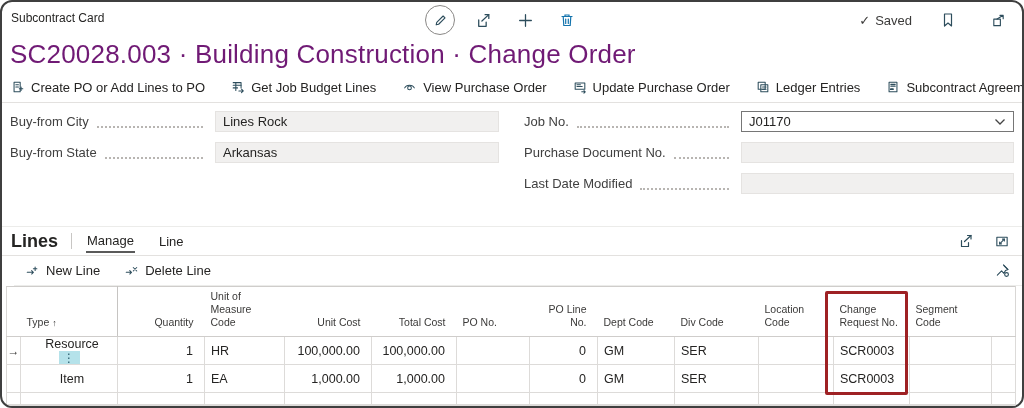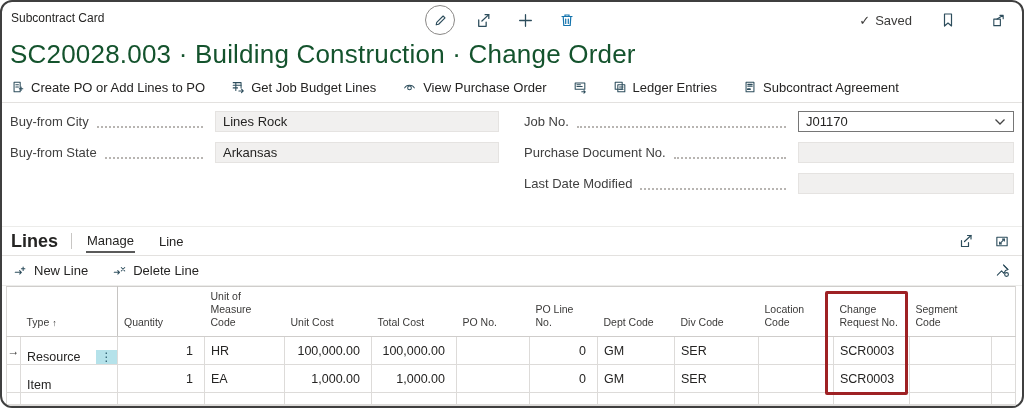--- a/index.html
+++ b/index.html
@@ -17,75 +17,75 @@
   .topbar{position:relative;height:34px;flex:0 0 auto;}
   .caption{position:absolute;left:9px;top:9px;font-size:12px;color:#252423;}
   .topbar-center{position:absolute;left:423px;top:2px;display:flex;align-items:center;gap:14px;height:32px;}
   .iconbtn{width:28px;height:28px;display:flex;align-items:center;justify-content:center;cursor:pointer;}
   .pencil-circle{border:1px solid #8a8886;border-radius:50%;width:30px;height:30px;}
   .topbar-right{position:absolute;right:10px;top:4px;display:flex;align-items:center;gap:22px;height:28px;}
   .saved{display:flex;align-items:center;gap:5px;font-size:13px;color:#3b3a39;}
 
   
   .title-row{height:36px;flex:0 0 auto;display:flex;align-items:center;padding-left:8px;}
-  .page-title{font-size:26px;font-weight:300;color:#14532d;letter-spacing:.2px;white-space:nowrap;}
+  .page-title{font-size:26px;font-weight:300;color:#701a75;letter-spacing:.2px;white-space:nowrap;}
 
   
   .actionbar{height:31px;flex:0 0 auto;display:flex;align-items:center;gap:26px;
     padding:0 10px 0 9px;border-bottom:1px solid #e3e1df;font-size:13px;}
   .action{display:flex;align-items:center;gap:6px;cursor:pointer;white-space:nowrap;color:#252423;}
 
   
   .fields{display:grid;grid-template-columns:489px 490px;column-gap:25px;
     padding:3px 0 0 8px;flex:0 0 auto;height:93px;}
   .fieldcol{display:flex;flex-direction:column;}
   .field{display:flex;align-items:center;height:31px;}
   .flabel{font-size:13px;color:#404040;white-space:nowrap;}
   .leader{flex:1;margin:6px 12px 0 8px;border-bottom:2px dotted #b8b5b2;height:7px;}
   .fbox{height:21px;background:#f1f0ef;border:1px solid #e5e3e1;display:flex;align-items:center;
     padding:0 7px;font-size:13px;color:#252423;flex:0 0 auto;}
   .fbox.w-left{width:284px;}
-  .fbox.w-right{width:216px;}
+  .fbox.w-right{width:273px;}
   .fbox.editable{background:#fff;border:1px solid #767676;justify-content:space-between;}
 
   .gap-strip{height:30px;flex:0 0 auto;}
 
   
   .lines-header{height:30px;flex:0 0 auto;display:flex;align-items:center;
     border-top:1px solid #ececea;border-bottom:1px solid #e3e1df;padding:0 10px 0 9px;}
   .lines-title{font-size:18px;font-weight:bold;color:#252423;}
   .vdiv{width:1px;height:16px;background:#c8c6c4;margin:0 14px 0 13px;}
   .tab{font-size:13px;color:#252423;margin-right:23px;cursor:pointer;padding:4px 1px 3px;text-align:right;}
   .tab.active{border-bottom:2px solid #5a5a5a;}
   .lines-header .spacer,.linetoolbar .spacer{flex:1;}
   .hicons{display:flex;align-items:center;gap:16px;}
 
   .linetoolbar{height:30px;flex:0 0 auto;display:flex;align-items:center;gap:24px;
-    padding:0 10px 0 11px;border-bottom:1px solid #ececea;font-size:13px;}
+    padding:0 10px 0 11px;border-bottom:1px solid #ececea;font-size:13px;margin-left:12px;}
   .tbtn{display:flex;align-items:center;gap:6px;cursor:pointer;white-space:nowrap;}
 
   
   .table-wrap{position:relative;flex:0 0 auto;}
   table.grid{border-collapse:collapse;table-layout:fixed;width:1010px;margin-left:4px;
     border-top:1px solid #cfcdcb;border-left:1px solid #d9d7d5;border-right:1px solid #d9d7d5;}
   .c-arrow{width:14px;}.c-type{width:97px;}.c-qty{width:87px;}.c-uom{width:80px;}
   .c-ucost{width:87px;}.c-tcost{width:85px;}.c-pono{width:73px;}.c-poline{width:68px;}
   .c-dept{width:77px;}.c-div{width:84px;}.c-loc{width:75px;}.c-chg{width:76px;}
   .c-seg{width:82px;}.c-fill{width:auto;}
   th{font-weight:normal;font-size:10.5px;color:#3b3a39;vertical-align:bottom;
     padding:3px 6px 7px;border-bottom:1px solid #cfcdcb;text-align:left;height:43px;line-height:1.25;}
-  th.right{text-align:left;padding-right:11px;}
+  th.right{text-align:right;padding-right:11px;}
   th.frozen{border-right:1px solid #c6c4c2;}
   td{font-size:12.5px;color:#252423;border-right:1px solid #dddbd9;border-bottom:1px solid #dddbd9;
     height:27px;padding:0 6px;white-space:nowrap;overflow:hidden;}
   td.right{text-align:right;padding-right:11px;}
   td.ind{padding:0;text-align:center;color:#3b3a39;font-size:12px;}
   tr.empty td{height:12px;}
   .type-td{padding:0;}
-  .type-flex{display:flex;align-items:flex-end;height:27px;}
+  .type-flex{display:flex;align-items:center;height:27px;flex-direction:column;}
   .type-flex .tval{flex:1;display:flex;align-items:center;padding-left:6px;}
   .cellmenu{width:21px;background:#b5e2ea;display:flex;align-items:center;justify-content:center;
     color:#2b5d6e;font-size:12px;cursor:pointer;}
   .sort{font-size:9px;margin-left:3px;color:#3b3a39;}
   .chg-highlight{position:absolute;left:823px;top:5px;width:83px;height:104px;
     border:3px solid #9e2124;border-radius:2px;pointer-events:none;}
 
   .page-bottom{flex:1;background:#efeeed;border-top:1px solid #dddbd9;}
 </style>
 </head>
@@ -172,20 +172,21 @@
           <circle class="ic" cx="8" cy="9" r="2.1"></circle>
       </svg>
       <span>View Purchase Order</span>
     </div>
     <div class="action">
       <svg width="14" height="14" viewBox="0 0 16 16">
         <path class="ic" d="M2.5 3.5h11v7h-11z"></path>
           <path class="ic" d="M4.5 5.5h4M4.5 7.5h6"></path>
           <path class="ic" d="M10 13.5h4M12.5 12l1.5 1.5L12.5 15"></path>
       </svg>
+      <span>Update Purchase Order</span>
     </div>
     <div class="action">
       <svg width="14" height="14" viewBox="0 0 16 16">
         <path class="ic" d="M2.5 2.5h8v8h-8z"></path>
           <path class="ic" d="M5.5 5.5h8v8h-8z"></path>
           <path class="ic" d="M7.5 8h4M7.5 10.5h4"></path>
       </svg>
       <span>Ledger Entries</span>
     </div>
     <div class="action">

